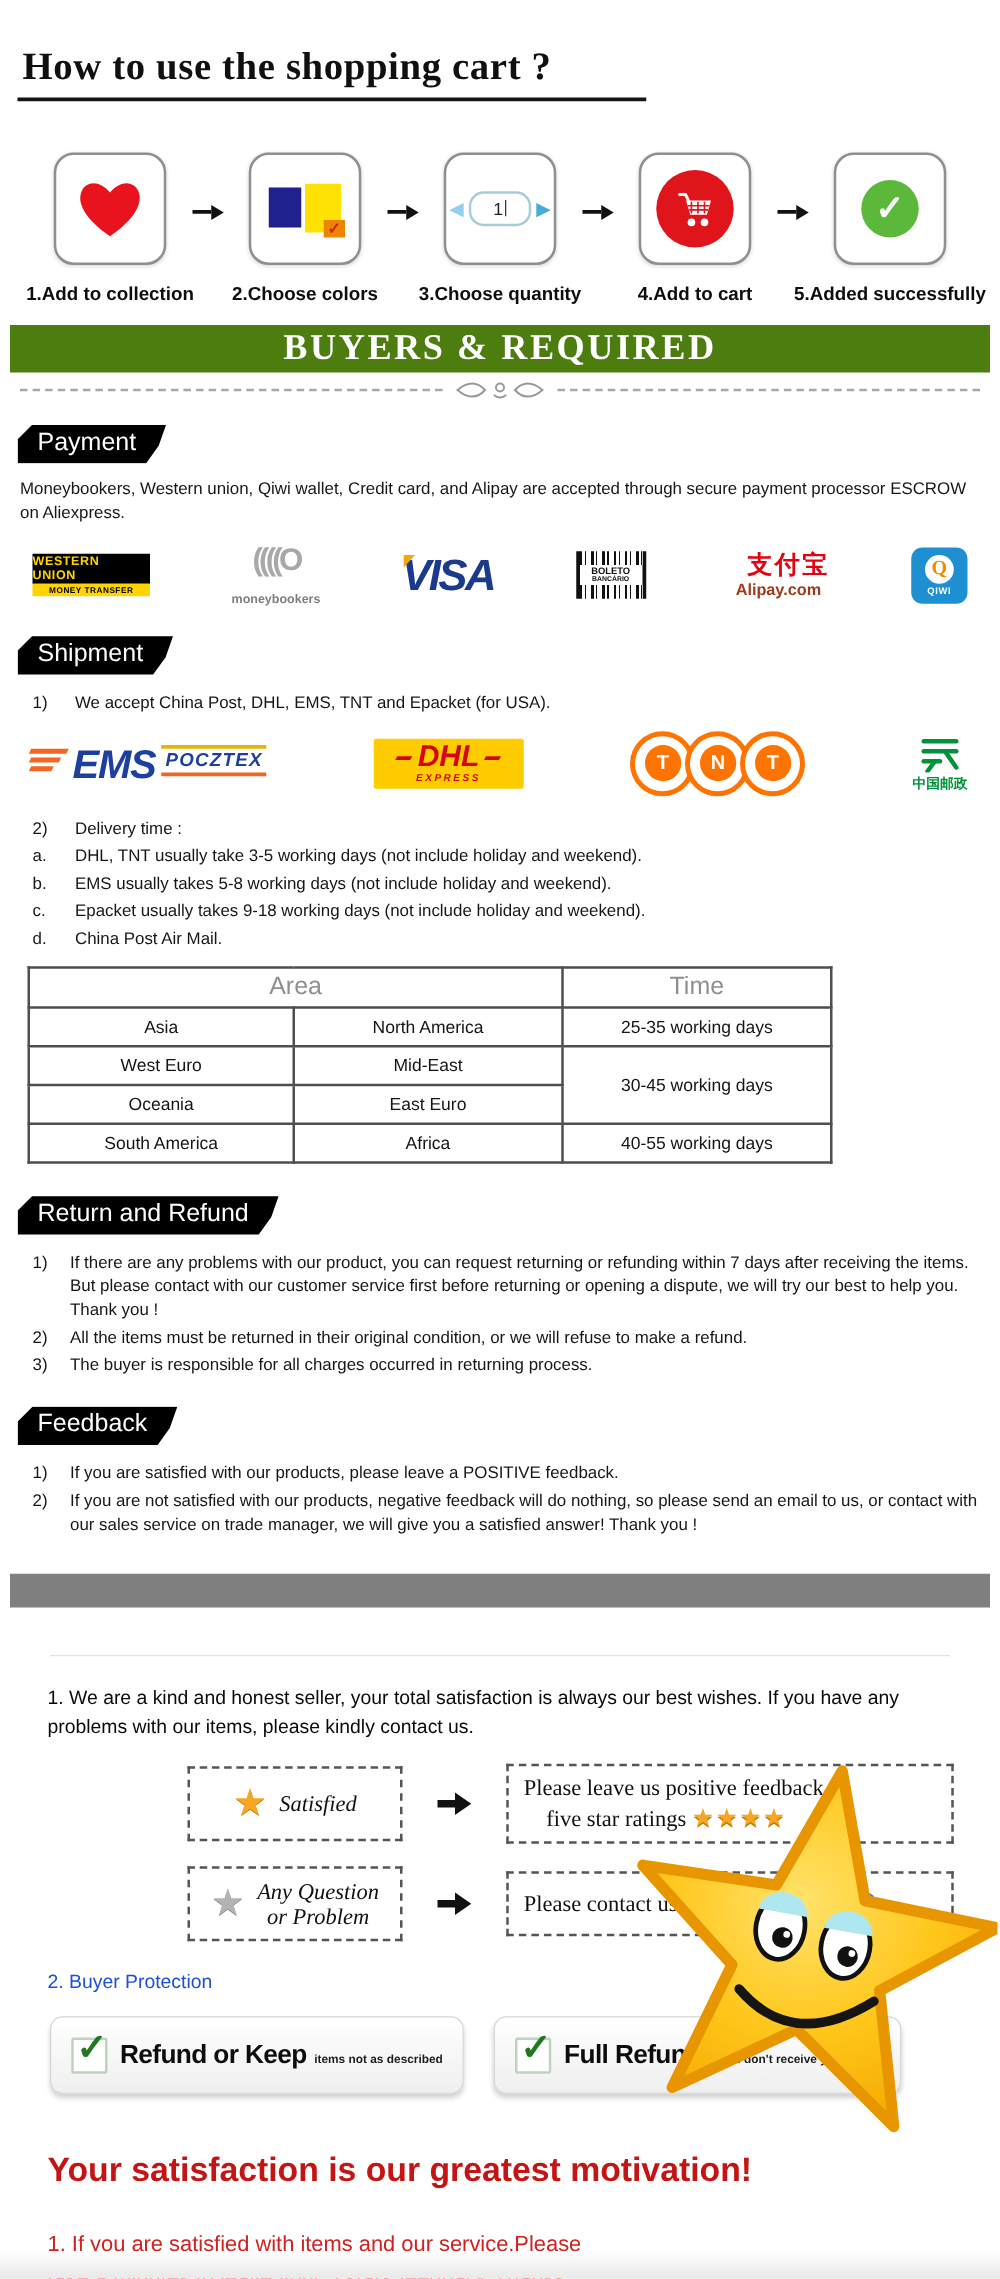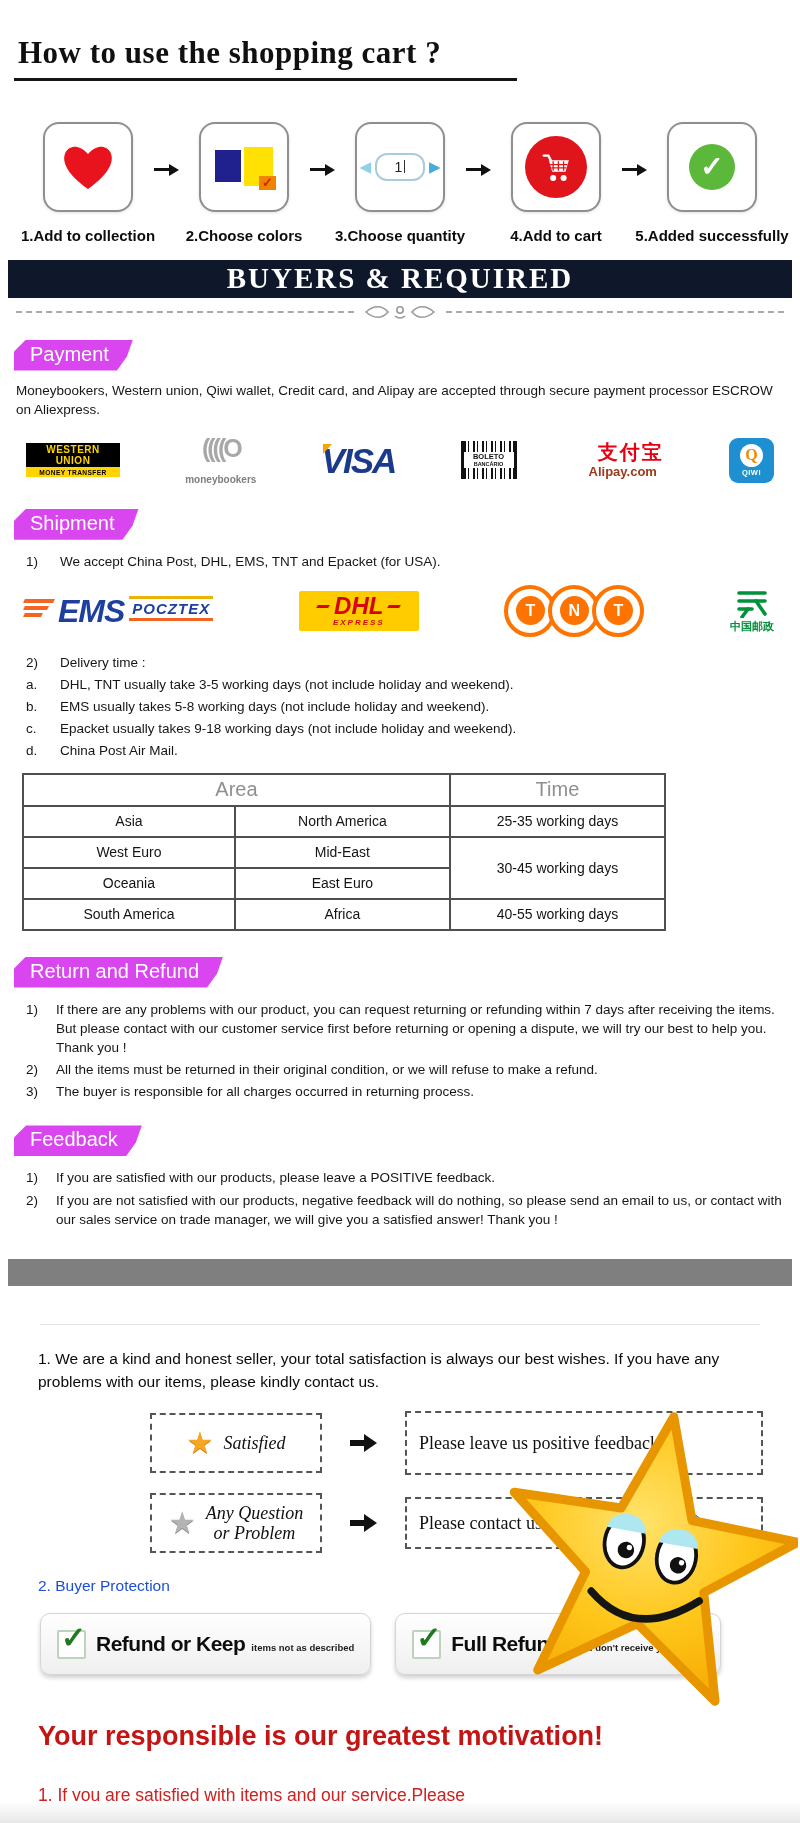--- a/index.html
+++ b/index.html
@@ -20,32 +20,32 @@
   .c-yellow{position:absolute;left:29px;top:0;width:29px;height:39px;background:#ffe103;}
   .c-check{position:absolute;right:-3px;bottom:-3px;width:17px;height:14px;background:#f08300;color:#c62a00;font-size:13px;font-weight:bold;line-height:13px;text-align:center;}
   .qty{display:flex;align-items:center;gap:4px;}
   .tri-l{color:#8fd0ea;font-size:15px;}
   .tri-r{color:#45aadc;font-size:15px;}
   .qty-input{width:46px;height:24px;border:2px solid #a9ccd9;border-radius:12px;display:flex;align-items:center;justify-content:center;font-size:14px;color:#222;background:#fff;}
   .qty-cursor{display:inline-block;width:1px;height:13px;background:#333;margin-left:2px;}
   .cart-circle{width:62px;height:62px;border-radius:50%;background:#e0151c;display:flex;align-items:center;justify-content:center;}
   .ok-circle{width:46px;height:46px;border-radius:50%;background:#5cb83a;color:#fff;font-size:28px;font-weight:bold;display:flex;align-items:center;justify-content:center;}
   
-  .banner{margin:16px 8px 0 8px;background:#0f172a;height:38px;display:flex;align-items:center;justify-content:center;}
+  .banner{margin:16px 8px 0 8px;background:#4d7c0f;height:38px;display:flex;align-items:center;justify-content:center;}
   .banner span{font-family:"Liberation Serif",serif;color:#fff;font-size:29px;font-weight:bold;letter-spacing:2px;}
   .ornament-row{display:flex;align-items:center;margin:4px 16px 0 16px;height:20px;}
   .orn-dash{flex:1;border-top:2px dashed #a8a8a8;height:0;}
   .orn-mid{margin:0 10px;display:flex;align-items:center;}
   
-  .tag{display:inline-block;margin-left:14px;background:#d946ef;color:#fff;font-size:20px;font-weight:500;padding:3px 24px 5px 16px;clip-path:polygon(12px 0,100% 0,calc(100% - 6px) 55%,calc(100% - 16px) 100%,0 100%,0 12px);}
+  .tag{display:inline-block;margin-left:14px;background:#000000;color:#fff;font-size:20px;font-weight:500;padding:3px 24px 5px 16px;clip-path:polygon(12px 0,100% 0,calc(100% - 6px) 55%,calc(100% - 16px) 100%,0 100%,0 12px);}
   .body-text{margin:10px 18px 0 16px;font-size:13.5px;line-height:1.45;color:#161616;font-weight:500;}
   
   .logo-row{display:flex;align-items:center;justify-content:space-between;margin:16px 26px 0 26px;}
   .wu{width:94px;}
-  .wu-top{background:#000;color:#ffd400;text-align:center;padding:2px 0 1px 0;line-height:1.05;}
+  .wu-top{background:#000;color:#ffd400;text-align:left;padding:2px 0 1px 0;line-height:1.05;}
   .wu-top div{font-size:10px;font-weight:800;letter-spacing:.5px;}
   .wu-strip{background:#ffd400;color:#000;font-size:6.6px;font-weight:800;text-align:center;padding:1.5px 0;letter-spacing:.4px;}
   .mb{text-align:center;color:#9a9a9a;}
   .mb-arcs{font-size:25px;letter-spacing:-3px;color:#a8a8a8;font-weight:bold;line-height:1;}
   .mb-label{font-size:10px;color:#7e7e7e;margin-top:13px;font-weight:bold;}
   .visa{position:relative;font-size:35px;font-style:italic;font-weight:900;color:#1b3a8c;letter-spacing:-2px;line-height:1;}
   .visa-flag{position:absolute;top:1px;left:1px;width:0;height:0;border-right:9px solid transparent;border-top:10px solid #f7a600;}
   .boleto{width:50px;text-align:center;border-left:3px solid #111;border-right:3px solid #111;}
   .bol-bars{height:11px;background:repeating-linear-gradient(90deg,#111 0 2px,#fff 2px 4px,#111 4px 5px,#fff 5px 9px);}
   .bol-mid{font-weight:800;line-height:1.1;padding:1px 0;color:#111;}
@@ -385,20 +385,22 @@
   <span class="dash-box badge-box">
     <span class="star-badge gold">★</span>
     <span class="serif-it">Satisfied</span>
   </span>
   <span class="big-arrow">
       <span class="shaft"></span>
       <span class="head"></span>
     </span>
   <span class="dash-box result-box">
     <span>Please leave us positive feedback &amp;</span>
+    <span style="padding-left:18px"><span>five star ratings</span>
+      <span class="stars-inline">★★★★</span></span>
   </span>
 </div>
 
 <div class="pair-row">
   <span class="dash-box badge-box">
     <span class="star-badge gray-star">★</span>
     <span class="serif-it">
       <span style="display:block">Any Question</span>
       <span style="display:block;text-align:center">or Problem</span>
     </span>
@@ -428,21 +430,21 @@
     <span class="prot-check">
         <span>✓</span>
       </span>
     <span class="prot-text">
       <span class="prot-title">Full Refund</span>
       <span class="prot-sub">if you don't receive your order</span>
     </span>
   </span>
 </div>
 
-<h2 class="motiv-h">Your responsible is our greatest motivation!</h2>
+<h2 class="motiv-h">Your satisfaction is our greatest motivation!</h2>
 <p class="motiv-p">1. If you are satisfied with items and our service,Please take a minutes to leave your 5 stars feedback.Thanks</p>
 
 <div class="star-cartoon">
   <svg width="300" height="310" viewBox="0 0 200 206">
     <defs>
       <radialGradient id="starG" cx="45%" cy="40%" r="70%">
         <stop offset="0%" stop-color="#ffe36b"></stop>
           <stop offset="55%" stop-color="#ffc61a"></stop>
           <stop offset="100%" stop-color="#f5a800"></stop>
       </radialGradient>

